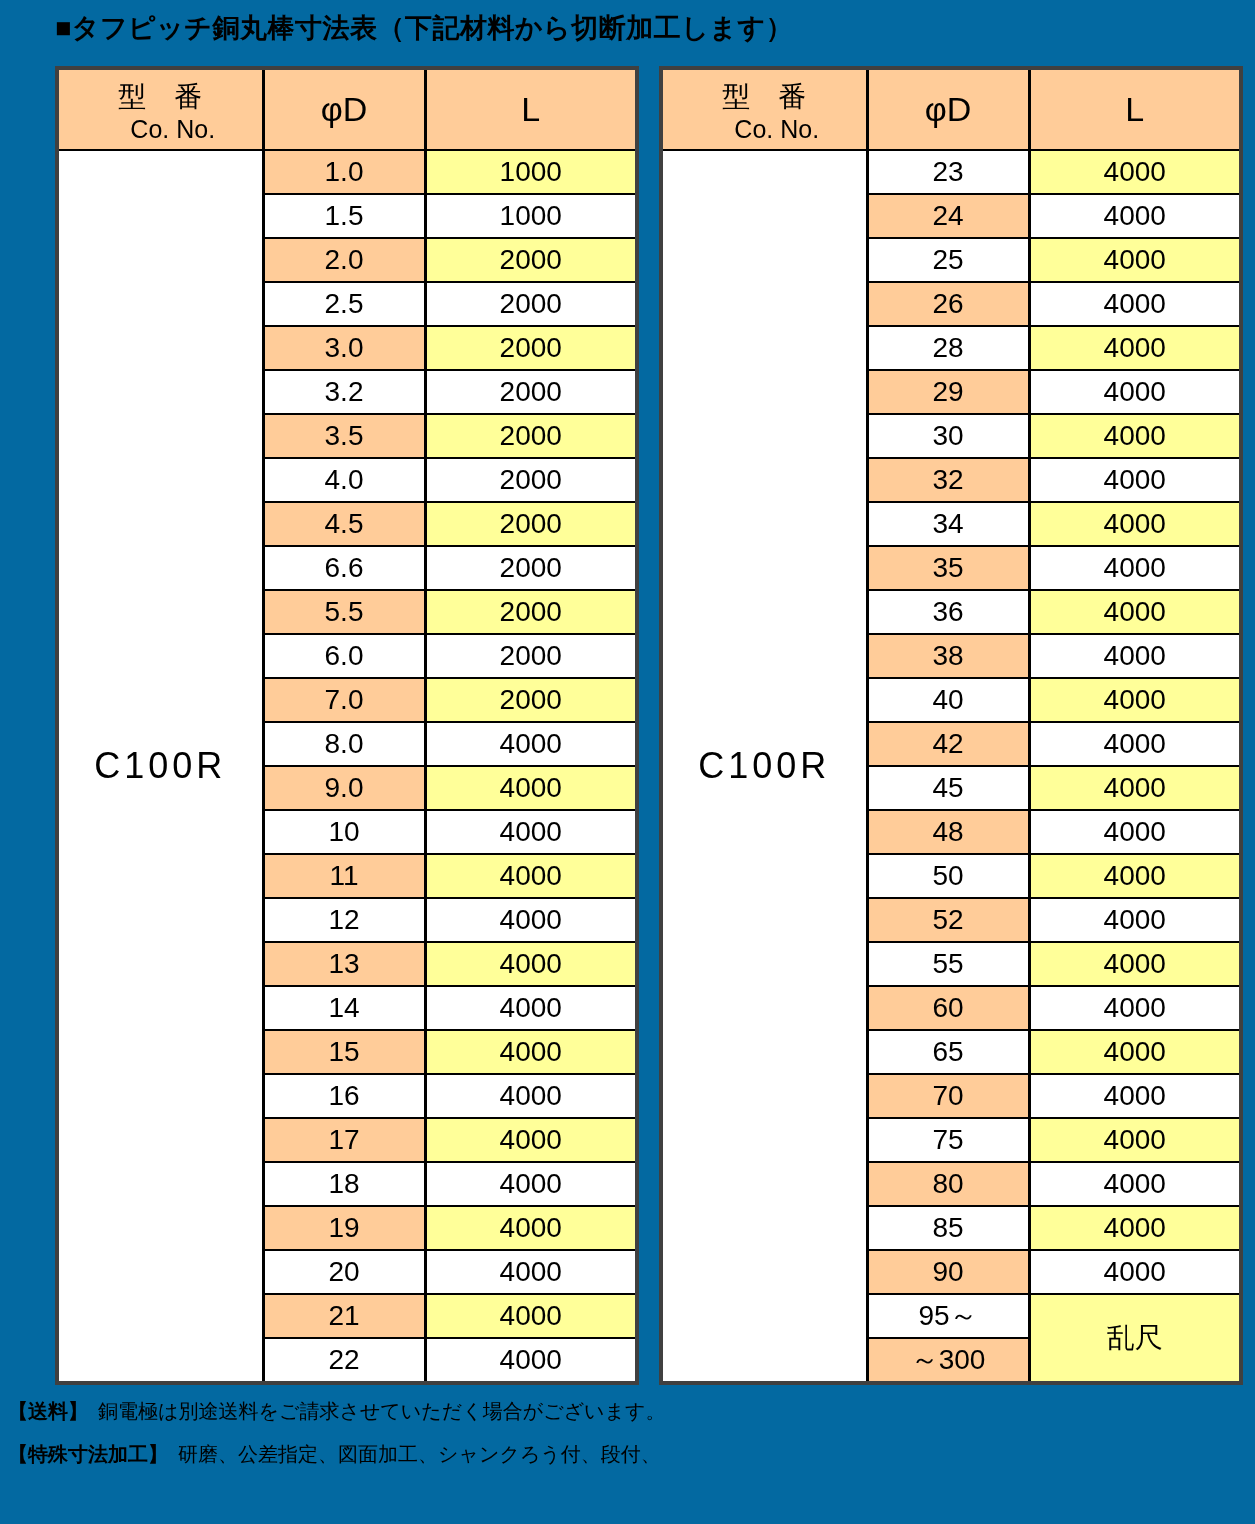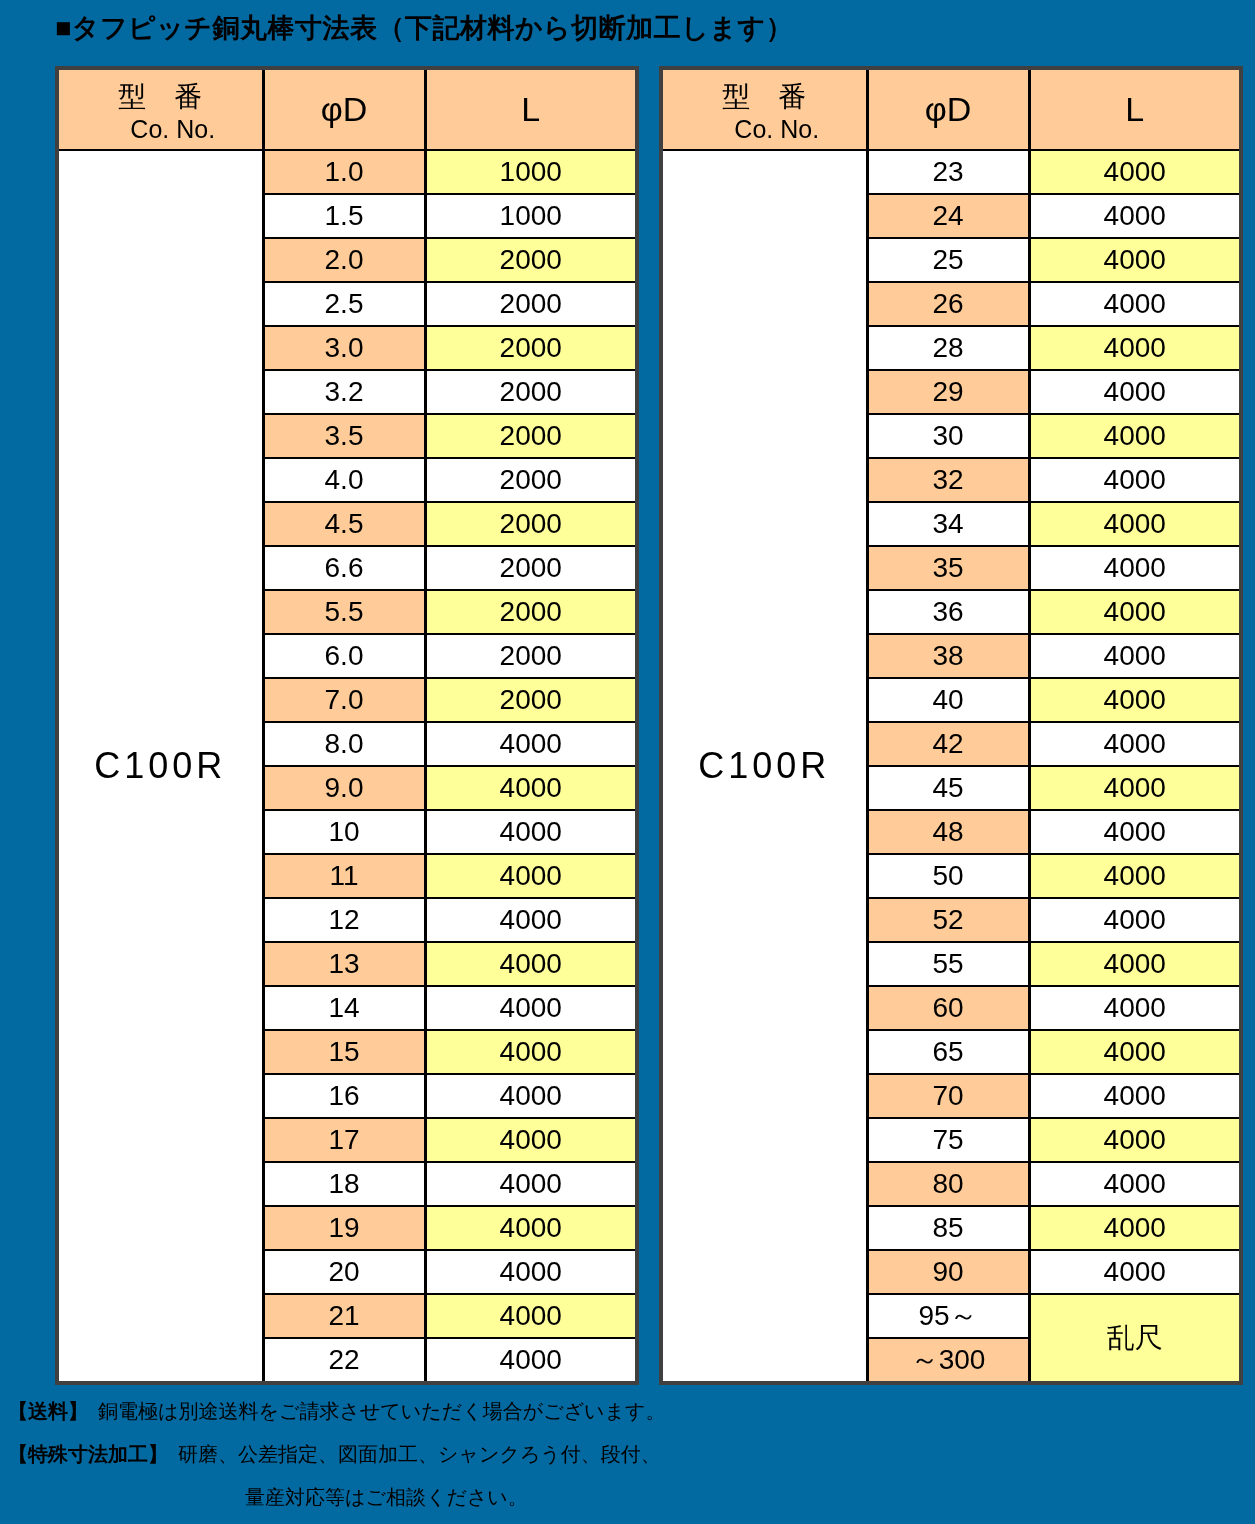--- a/index.html
+++ b/index.html
@@ -374,18 +374,15 @@
 
   </div>
 
   <div class="footer">
     <div class="f-line">
       <span class="f-label">【送料】</span><span>銅電極は別途送料をご請求させていただく場合がございます。</span>
     </div>
     <div class="f-line">
       <span class="f-label">【特殊寸法加工】</span><span>研磨、公差指定、図面加工、シャンクろう付、段付、</span>
     </div>
-    <div class="f-line f-indent">
-      <span>量産対応等はご相談ください。</span>
-    </div>
   </div>
 
 </div>
 
 </body></html>

